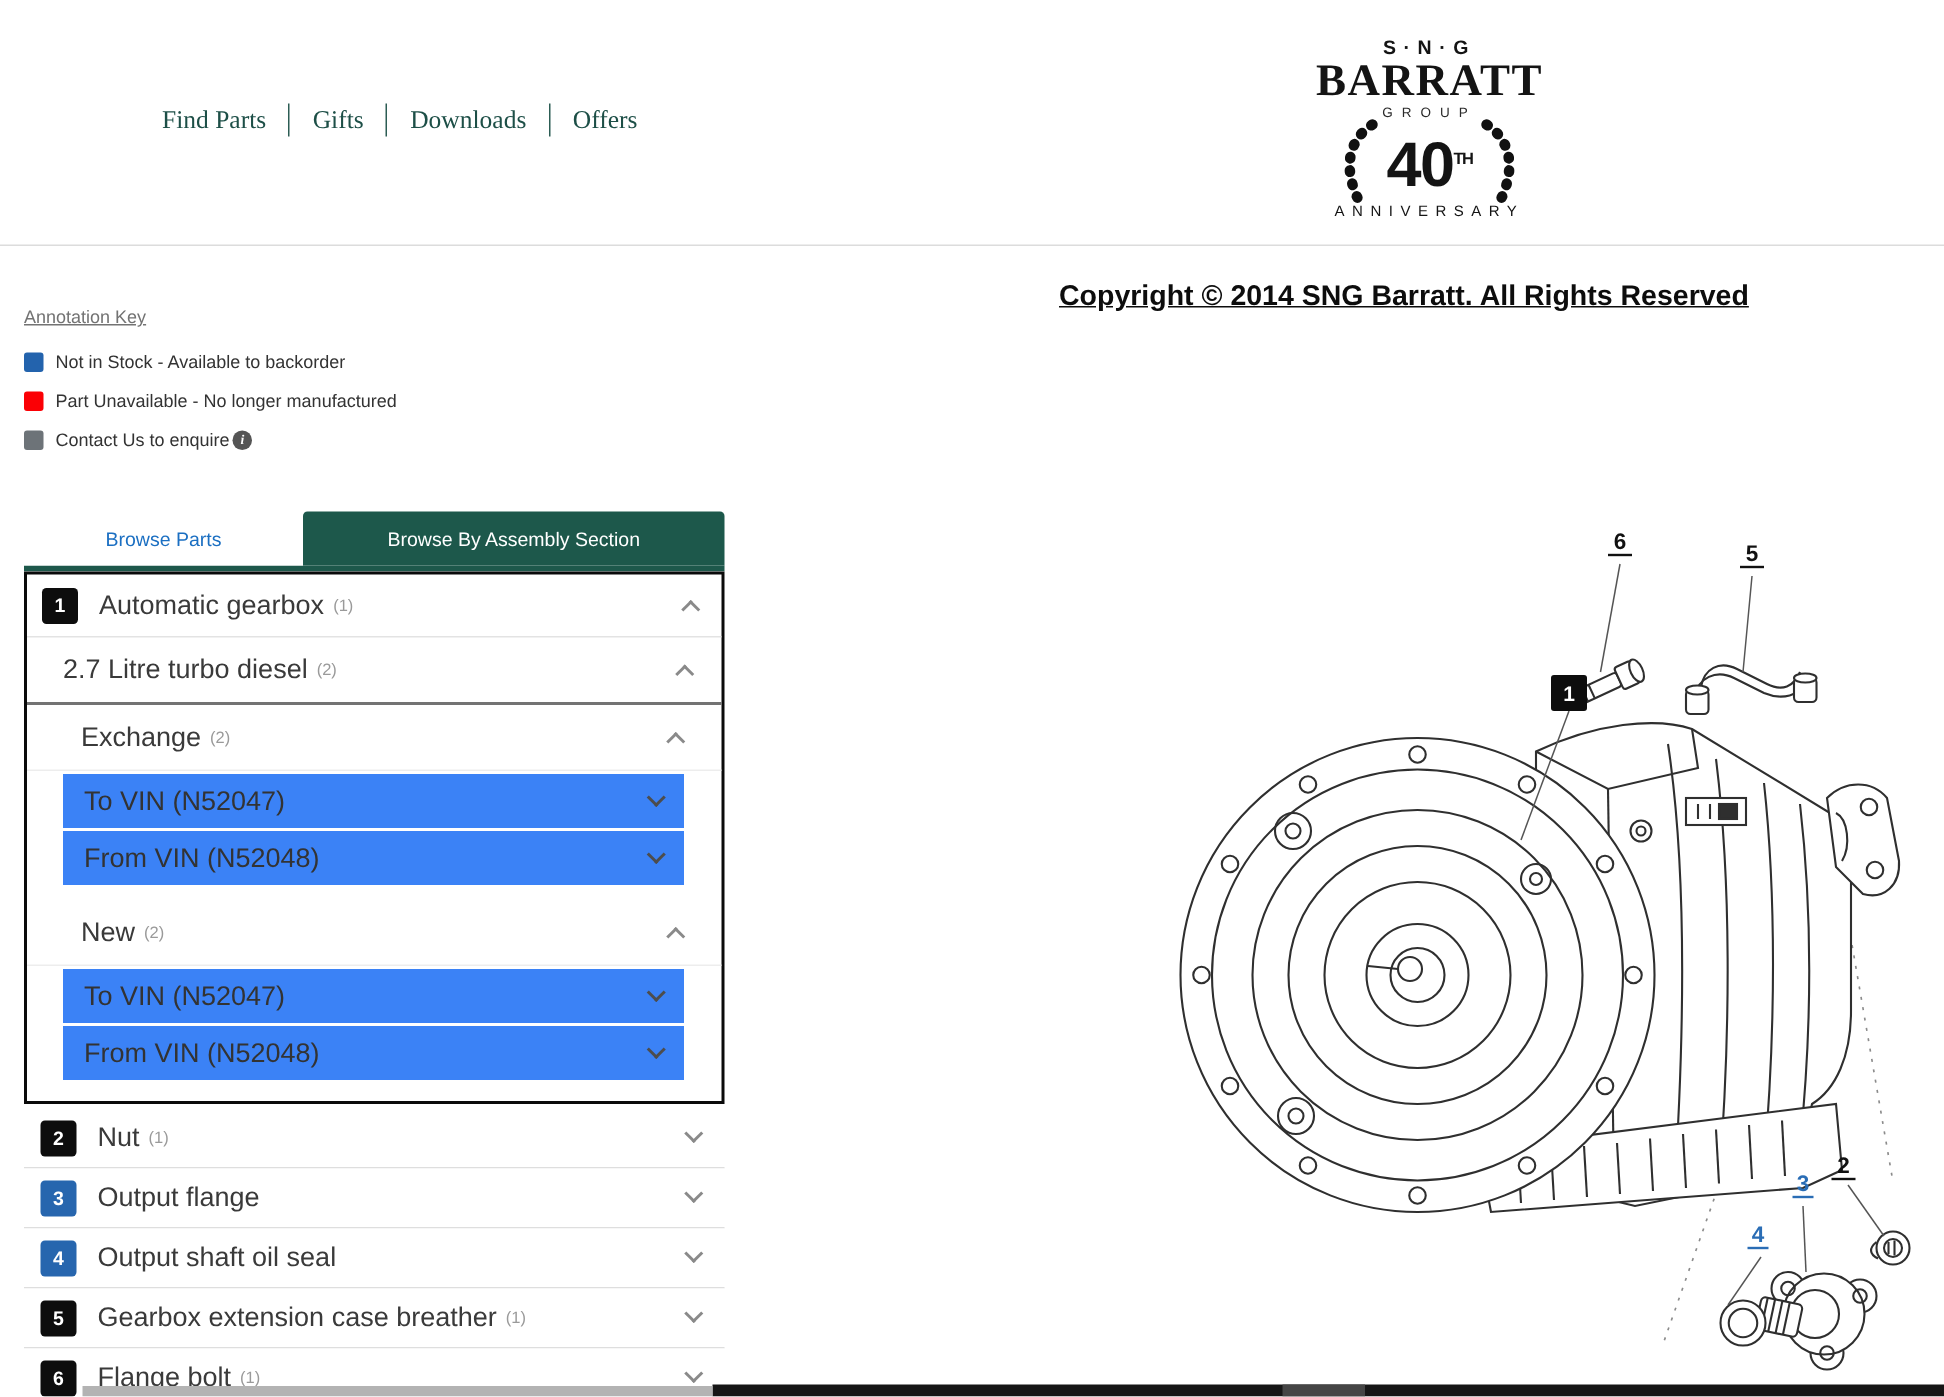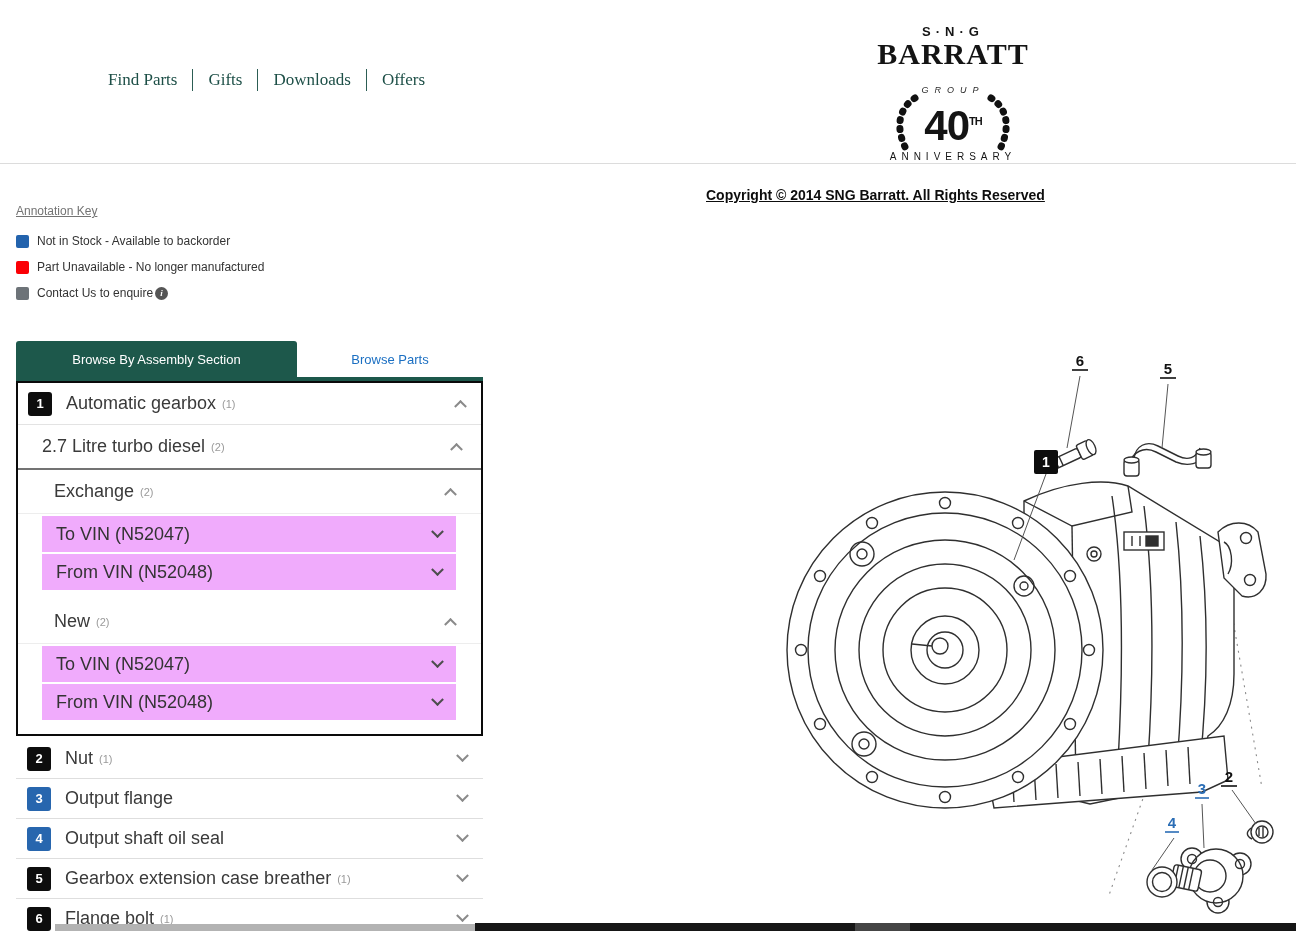--- a/index.html
+++ b/index.html
@@ -10,31 +10,31 @@
   .top-nav { position:absolute; left:108px; top:69px; display:flex; align-items:center; }
   .top-nav a { font-family:"Liberation Serif", serif; font-size:17px; color:#1d4f47;
                text-decoration:none; padding:0 15px; cursor:pointer; }
   .top-nav a:first-child { padding-left:0; }
   .nav-sep { width:1px; height:22px; background:#2c5d54; }
 
   .logo { position:absolute; left:853px; top:24px; width:200px; text-align:center; color:#141414; }
   .logo-sng { font-size:13px; font-weight:bold; letter-spacing:5px; }
   .logo-barratt { font-family:"Liberation Serif", serif; font-size:30px; font-weight:600;
                   letter-spacing:1px; line-height:30px; }
-  .logo-group { font-size:9px; letter-spacing:6px; color:#2b2b2b; margin-top:16px;font-style:italic; }
+  .logo-group { font-size:9px; letter-spacing:6px; color:#2b2b2b; margin-top:1px; }
   .logo-40row { display:flex; align-items:center; justify-content:center; gap:2px; margin-top:-2px; }
   .logo-40 { font-size:42px; font-weight:800; letter-spacing:-1px; line-height:44px; }
   .logo-40 sup { font-size:11px; font-weight:800; vertical-align:super; }
   .laurel { width:32px; height:60px; }
   .laurel.r { transform:scaleX(-1); }
   .logo-anniv { font-size:10px; letter-spacing:5px; margin-top:-2px; }
 
   .header-divider { position:absolute; left:0; top:163px; width:1296px; height:1px; background:#dcdcdc; }
 
-  .copyright { position:absolute; left:706px; top:187px; font-size:14px; font-weight:bold;
+  .copyright { position:absolute; left:706px; top:187px; font-size:19px; font-weight:bold;
                color:#0d0d0d; text-decoration:underline; }
 
   
   .annotation-title { position:absolute; left:16px; top:204px; font-size:12px; color:#737373;
                       text-decoration:underline; }
   .legend { position:absolute; left:16px; top:228px; }
   .legend-item { display:flex; align-items:center; height:26px; }
   .swatch { width:13px; height:13px; border-radius:2px; margin-right:8px; flex:0 0 13px; }
   .sw-green { background:#55a855; }
   .sw-blue  { background:#2363ad; }
@@ -62,21 +62,21 @@
   .badge { width:24px; height:24px; border-radius:3px; background:#0d0d0d; color:#fff;
            font-size:13px; font-weight:bold; display:flex; align-items:center; justify-content:center;
            margin-right:14px; flex:0 0 24px; }
   .row-label { font-size:18px; color:#3a3a3a; }
   .row-count { font-size:11px; color:#9a9a9a; margin-left:6px; }
   .chev { width:9px; height:9px; border-right:2px solid #8a8a8a; border-bottom:2px solid #8a8a8a;
           margin-left:auto; flex:0 0 9px; }
   .chev-down { transform:rotate(45deg) translate(-2px,-2px); }
   .chev-up   { transform:rotate(-135deg) translate(-2px,-2px); }
   .chev-dark { border-color:#4d4d4d; }
-  .opt-row { height:36px; margin:2px 25px 2px 24px; background:#f0abfc; display:flex;
+  .opt-row { height:36px; margin:2px 25px 2px 24px; background:#3b82f6; display:flex;
              align-items:center; padding:0 14px; cursor:pointer; }
   .opt-row .row-label { color:#333; }
   .group-gap { height:8px; }
 
   
   .sections { position:absolute; left:16px; top:739px; width:467px; }
   .sec-row { height:40px; display:flex; align-items:center; padding:0 16px 0 11px;
              border-bottom:1px solid #dedede; background:#fff; cursor:pointer; }
   .badge-blue { background:#2766ae; }
 
@@ -135,22 +135,22 @@
     <span class="legend-label">Part Unavailable - No longer manufactured</span>
   </div>
   <div class="legend-item">
     <span class="swatch sw-gray"></span>
     <span class="legend-label">Contact Us to enquire</span>
     <span class="info-badge">i</span>
   </div>
 </div>
 
 <div class="tabs">
+  <div class="tab tab-inactive">Browse Parts</div>
   <div class="tab tab-active">Browse By Assembly Section</div>
-  <div class="tab tab-inactive">Browse Parts</div>
 </div>
 
 <div class="panel">
   <div class="p-row p-row1">
     <span class="badge">1</span>
     <span class="row-label">Automatic gearbox</span>
     <span class="row-count">(1)</span>
     <span class="chev chev-up"></span>
   </div>
   <div class="p-row p-row2">

